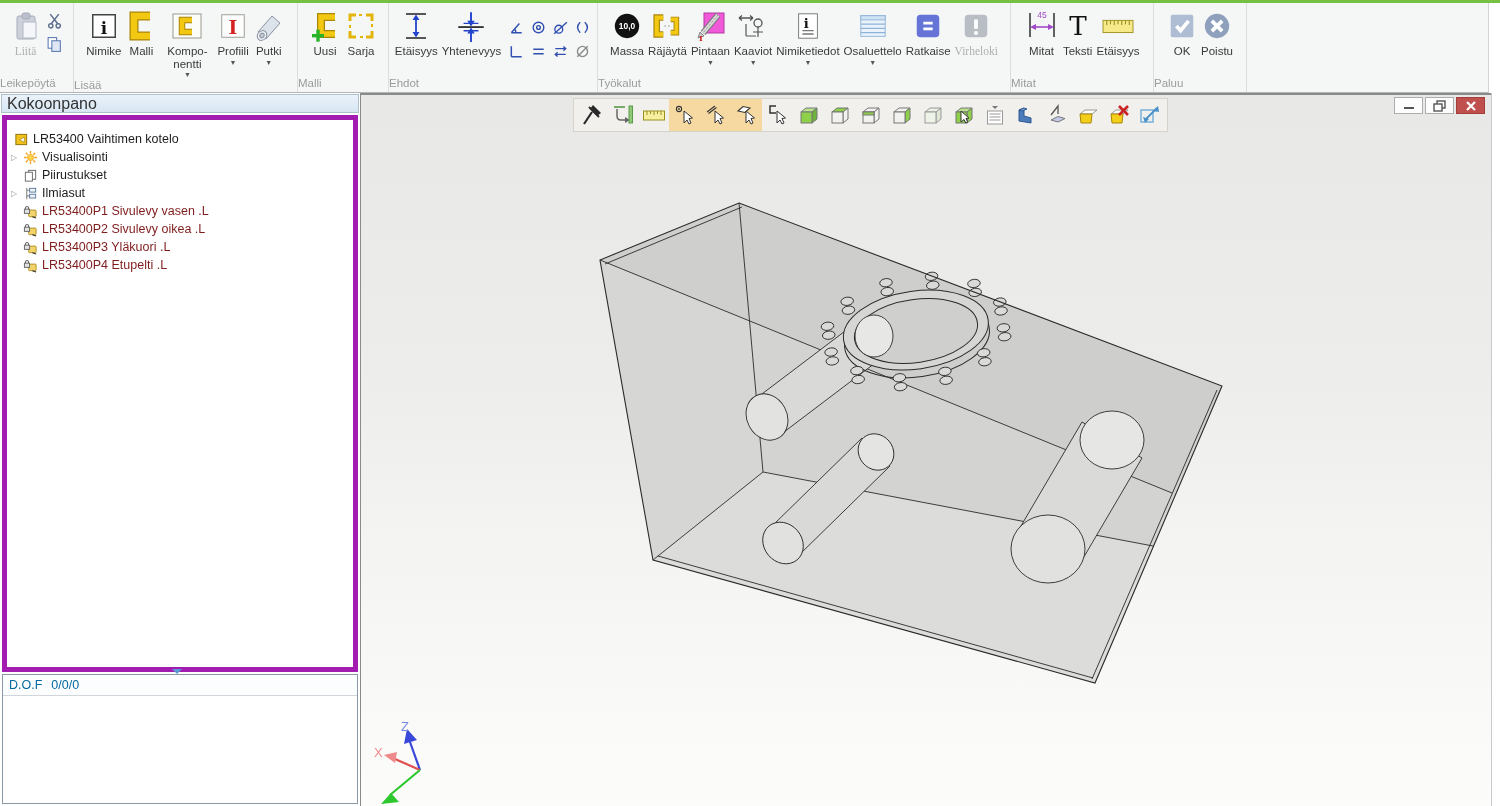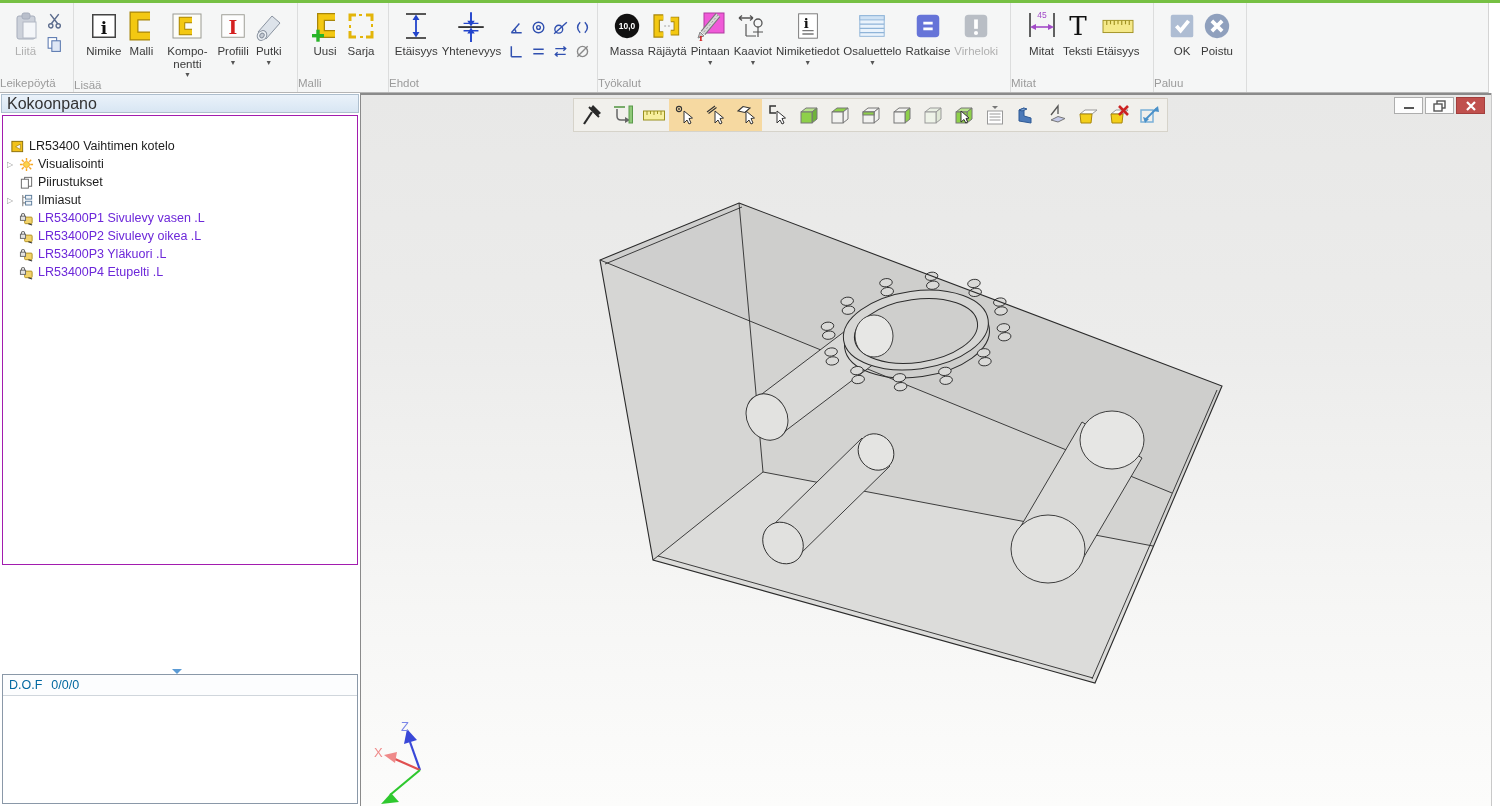--- a/index.html
+++ b/index.html
@@ -16,39 +16,39 @@
     display:flex; }
   .rg { display:flex; flex-direction:column; border-right:1px solid #dcdddd; overflow:hidden; flex:none; }
   .rg-items { flex:1; display:flex; align-items:stretch; justify-content:center; padding:2px 1px 0 1px; }
   .rg-label { height:16px; text-align:left; font-size:11.5px; color:#9b9b9b; line-height:14px; }
   .rbtn { display:flex; flex-direction:column; align-items:center; justify-content:flex-start;
     padding:2px 2px 0 2px; min-width:0; cursor:default; }
   .rbtn .ric { height:38px; display:flex; align-items:center; justify-content:center; }
   .rbtn .rlb { font-size:11.5px; color:#3a3a3a; text-align:center; line-height:12.5px; white-space:nowrap; }
   .rbtn .rlb.wrap { white-space:normal; max-width:52px; }
   .rbtn .dd { font-size:7px; color:#555; line-height:7px; margin-top:1px; }
-  .rbtn.dis .rlb { color:#b0b0b0; }
+  .rbtn.dis .rlb { color:#b0b0b0;font-family:Liberation Serif, serif; }
   .smallcol { display:flex; flex-direction:column; justify-content:flex-start; gap:6px; padding-top:6px; }
   .sbtn { width:22px; height:18px; display:flex; align-items:center; justify-content:center; }
   .mini-grid { display:grid; grid-template-columns:repeat(4,22px); grid-template-rows:24px 24px;
     padding-top:10px; margin-left:2px; }
   .mini-grid span { display:flex; align-items:center; justify-content:center; }
 
   
   .sidepanel { position:absolute; left:0; top:93px; width:360px; height:713px; background:#fff; }
   .p-title { position:absolute; left:1px; top:1px; right:1px; height:19px;
     background:linear-gradient(#eaf2fa,#d8e6f3); border:1px solid #aebfce;
     font-size:16px; color:#333; line-height:17px; padding-left:5px; }
-  .p-tree { position:absolute; left:2px; top:22px; width:356px; height:450px;
-    background:#fff; border:1px solid #a21caf; padding-top:21px; overflow:hidden; }
+  .p-tree { position:absolute; left:2px; top:22px; width:356px; height:557px;
+    background:#fff; border:5px solid #a21caf; padding-top:10px; overflow:hidden; }
   .trow { height:18px; display:flex; align-items:center; font-size:12.5px; color:#1c1c1c; cursor:default; }
   .trow .arr { width:14px; text-align:center; font-size:8px; color:#9a9a9a; flex:none; }
   .trow .tic { width:18px; flex:none; display:flex; align-items:center; justify-content:center; }
   .trow .tlb { margin-left:3px; white-space:nowrap; }
-  .trow.muted .tlb { color:#6d28d9; }
+  .trow.muted .tlb { color:#7f1d1d; }
   .p-splitter { position:absolute; left:172px; top:576px; width:0; height:0;
     border-left:5px solid transparent; border-right:5px solid transparent; border-top:5px solid #5b9bd5; }
   .p-bottom { position:absolute; left:2px; top:581px; width:356px; height:130px;
     border:1px solid #8a98a8; background:#fff; }
   .p-dof { height:21px; border-bottom:1px solid #d0d6dc; background:#fcfdfe;
     display:flex; align-items:center; gap:9px; padding-left:6px; font-size:12.5px; color:#0369a1; }
 
   
   .viewport { position:absolute; left:360px; top:93px; width:1131px; height:713px;
     border-left:1px solid #8a8a8a; border-top:2px solid #8a8a8a;

